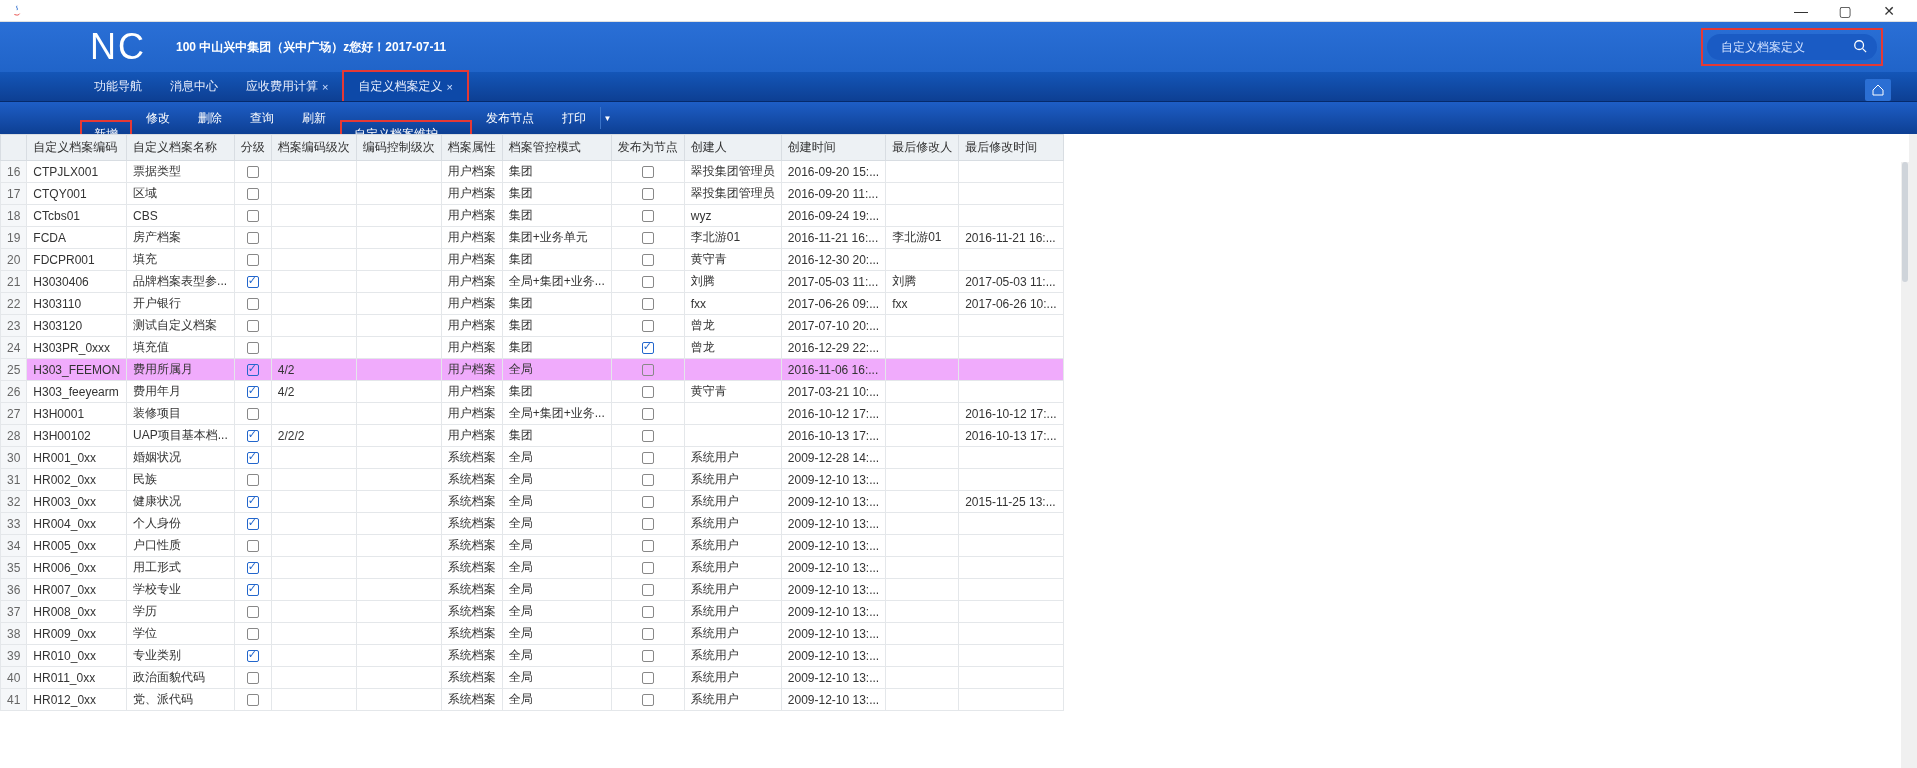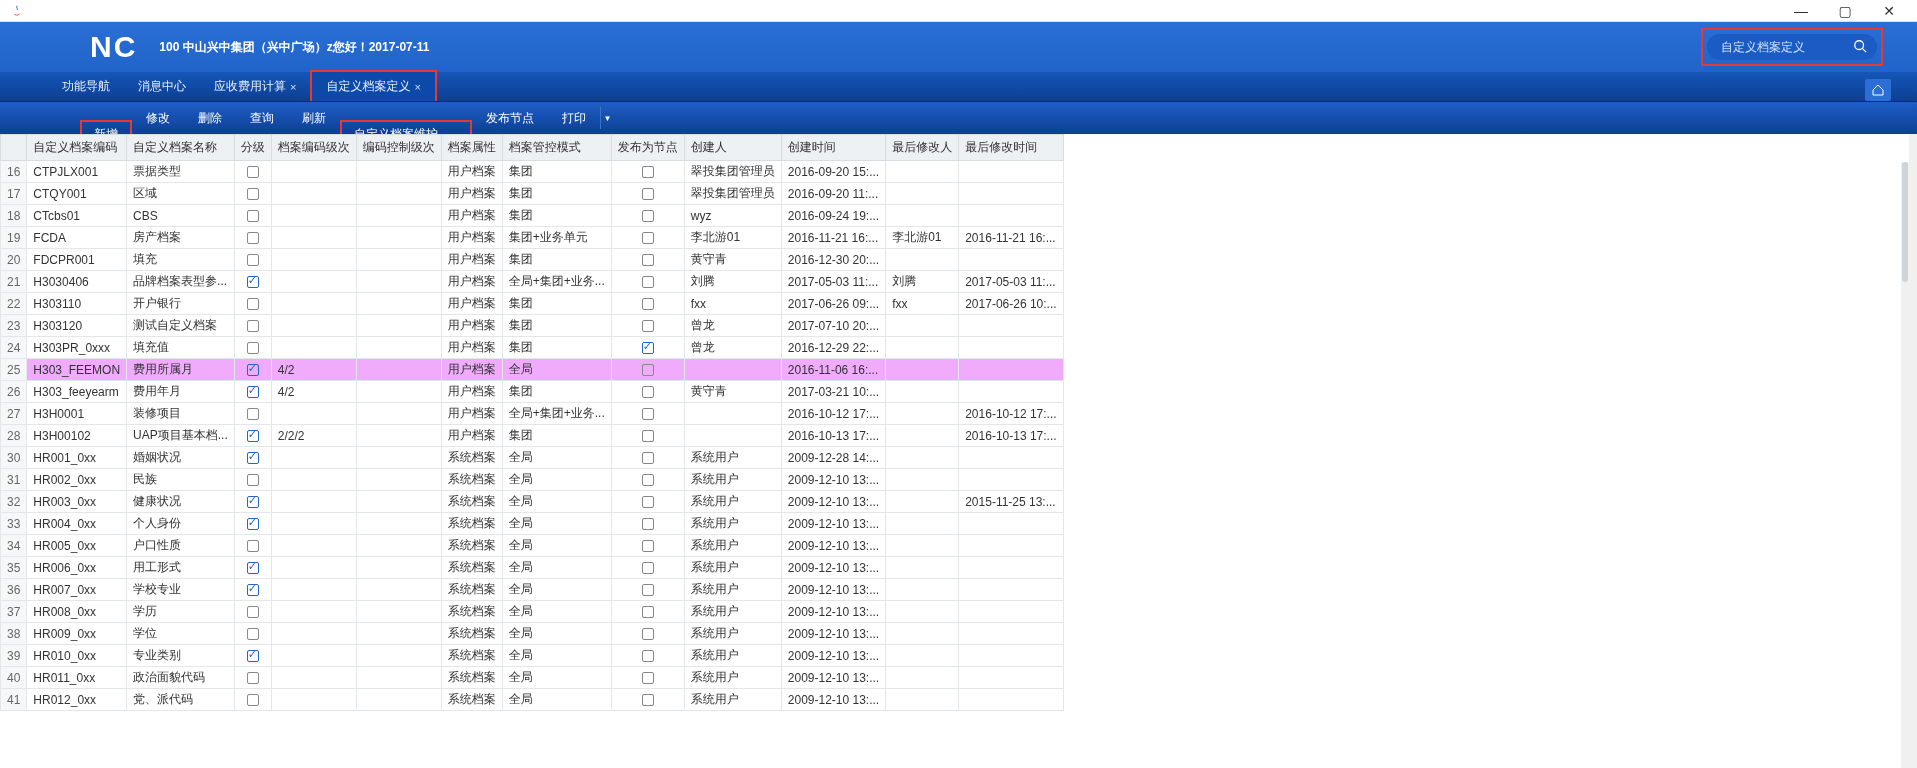--- a/index.html
+++ b/index.html
@@ -4,28 +4,28 @@
 <style>
 * { margin: 0; padding: 0; box-sizing: border-box; font-family: "Microsoft YaHei", Arial, sans-serif; }
 body { background: #f5f5f5; overflow: hidden; }
 .window { width: 100%; height: 768px; background: #fff; display: flex; flex-direction: column; }
 .titlebar { height: 22px; background: #fff; border-bottom: 1px solid #e0e0e0; display: flex; align-items: center; padding: 0 6px; }
 .java-icon { width: 14px; height: 14px; margin-left: 4px; }
 .titlebar-spacer { flex: 1; }
 .winbtn { width: 44px; height: 22px; display: flex; align-items: center; justify-content: center; color: #333; font-size: 14px; cursor: pointer; }
 .header-band { background: linear-gradient(180deg,#2a6fd6 0%, #1456b8 100%); color: #fff; position: relative; }
 .header-top { display: flex; align-items: center; height: 50px; padding: 0 20px; }
-.logo { font-size: 30px; font-weight: 700; letter-spacing: 2px; margin-left: 70px; margin-right: 22px; }
+.logo { font-size: 36px; font-weight: 400; letter-spacing: 2px; margin-left: 70px; margin-right: 30px; }
 .org-text { font-size: 12px; font-weight: 600; }
 .search-wrap { margin-left: auto; margin-right: 14px; border: 2px solid #e53935; padding: 4px; }
 .search-input { background: #1a5bc4; border: none; border-radius: 14px; height: 26px; width: 170px; color: #fff; padding: 0 34px 0 14px; font-size: 12px; outline: none; }
 .search-input::placeholder { color: #cfe0ff; }
 .search-box { position: relative; display: inline-block; }
 .search-ico { position: absolute; right: 10px; top: 5px; color: #fff; font-size: 14px; }
-.tabs-row { display: flex; align-items: flex-end; height: 30px; padding-left: 48px; background: linear-gradient(180deg,#1456b8 0%, #0d3f93 100%); border-bottom: 1px solid #062a6b; }
+.tabs-row { display: flex; align-items: flex-end; height: 30px; padding-left: 80px; background: linear-gradient(180deg,#1456b8 0%, #0d3f93 100%); border-bottom: 1px solid #062a6b; }
 .navtab { padding: 6px 14px; font-size: 12px; color: #e8eefc; cursor: pointer; display: flex; align-items: center; gap: 4px; }
 .navtab.active { background: #0d49a8; border: 2px solid #e53935; border-bottom: none; }
 .navtab .closex { font-size: 11px; color: #cfe0ff; }
 .home-ico { margin-left: auto; margin-right: 26px; width: 26px; height: 22px; background: #2b6fd4; border-radius: 2px; display: flex; align-items: center; justify-content: center; color: #fff; font-size: 12px; cursor: pointer;}
 .toolbar { display: flex; align-items: center; height: 32px; background: linear-gradient(180deg,#1e5ec6 0%, #0d3f93 100%); padding-left: 80px; }
 .tbtn { color: #fff; font-size: 12px; padding: 6px 14px; cursor: pointer; }
 .tbtn.boxed { border: 2px solid #e53935; padding: 4px 12px; margin-top: 32px; }
 .tbtn.dd { display: flex; align-items: flex-end; gap: 12px; }
 .tbtn .caret { font-size: 8px; }
 .split-caret { width: 14px; height: 22px; display: flex; align-items: center; justify-content: center; border-left: 1px solid #3a73c8; color: #fff; font-size: 8px; cursor: pointer;}

